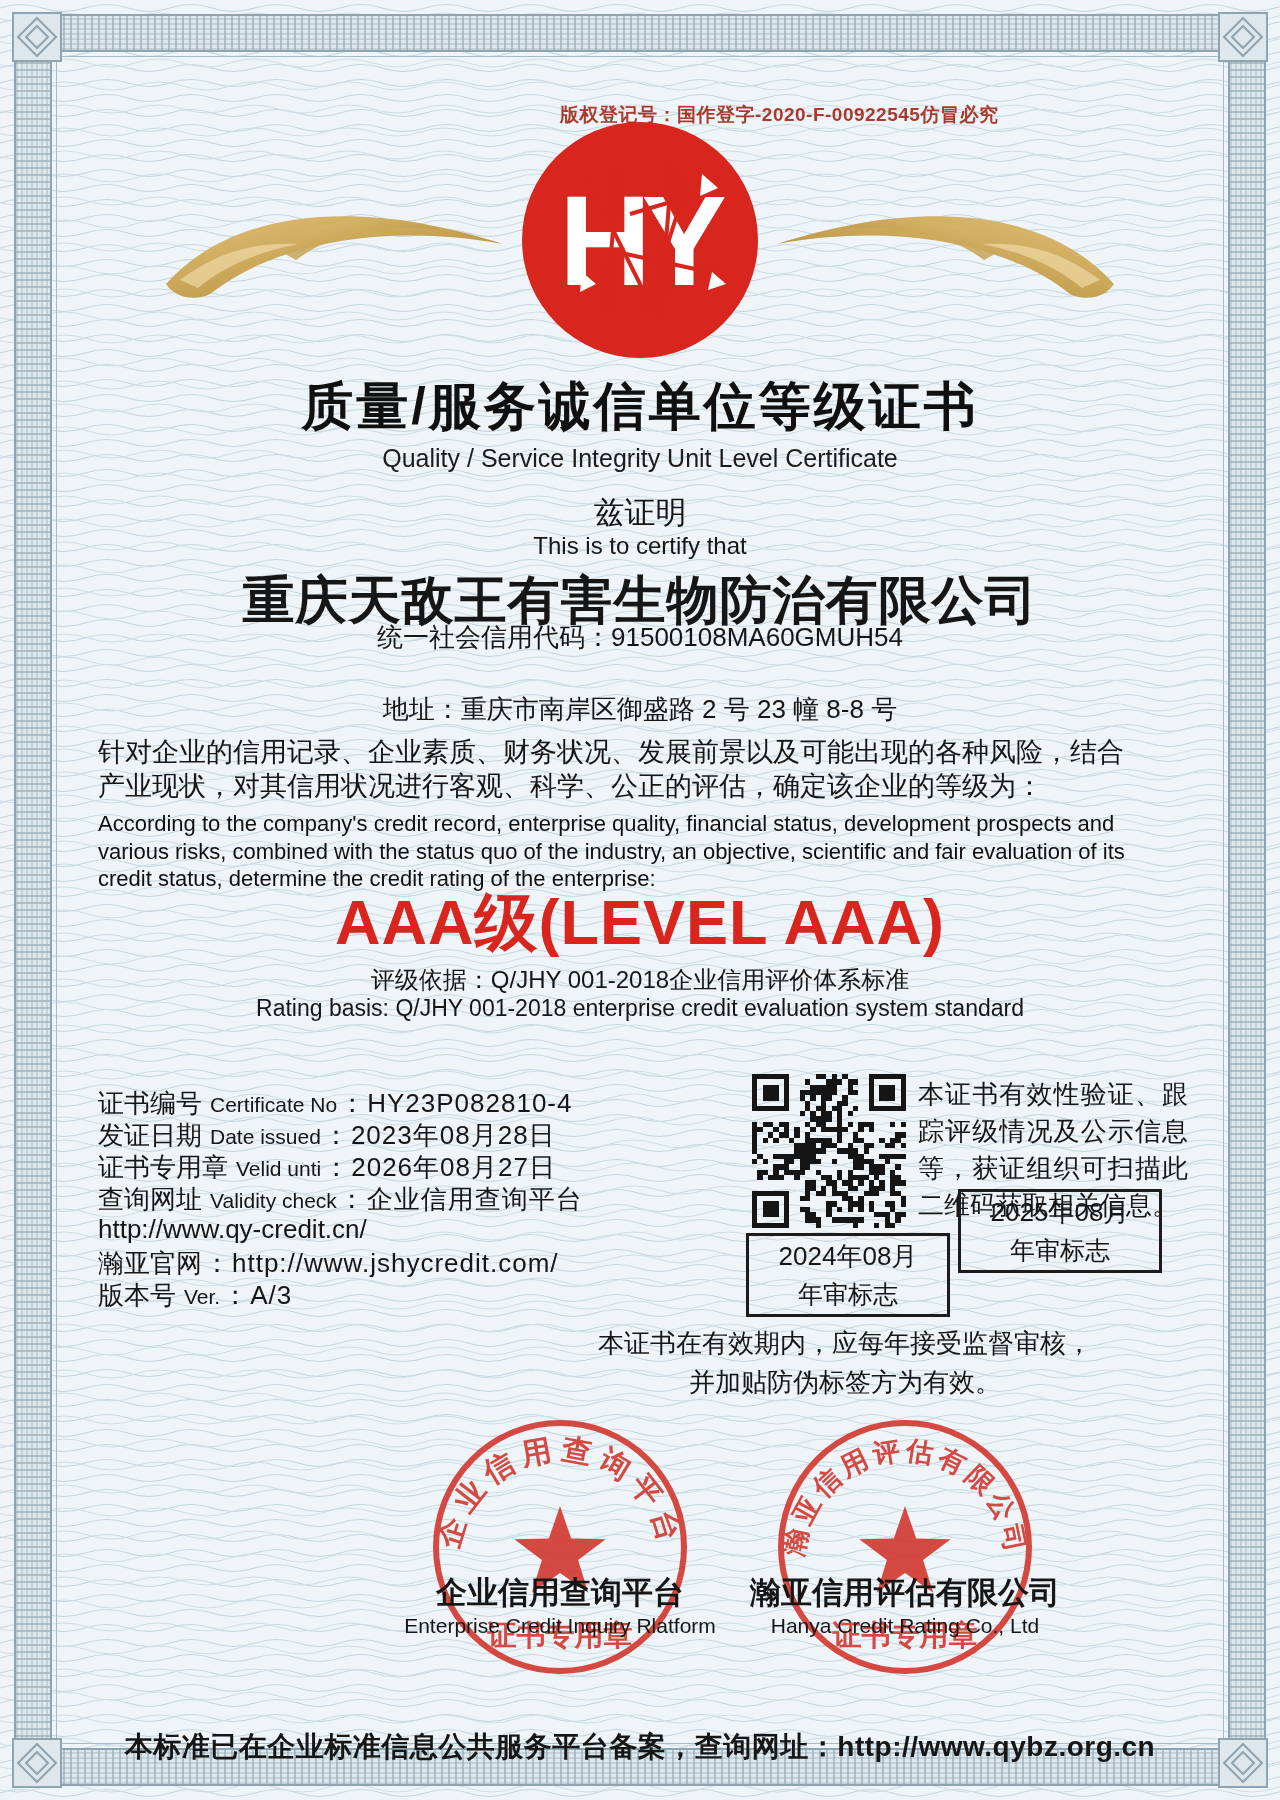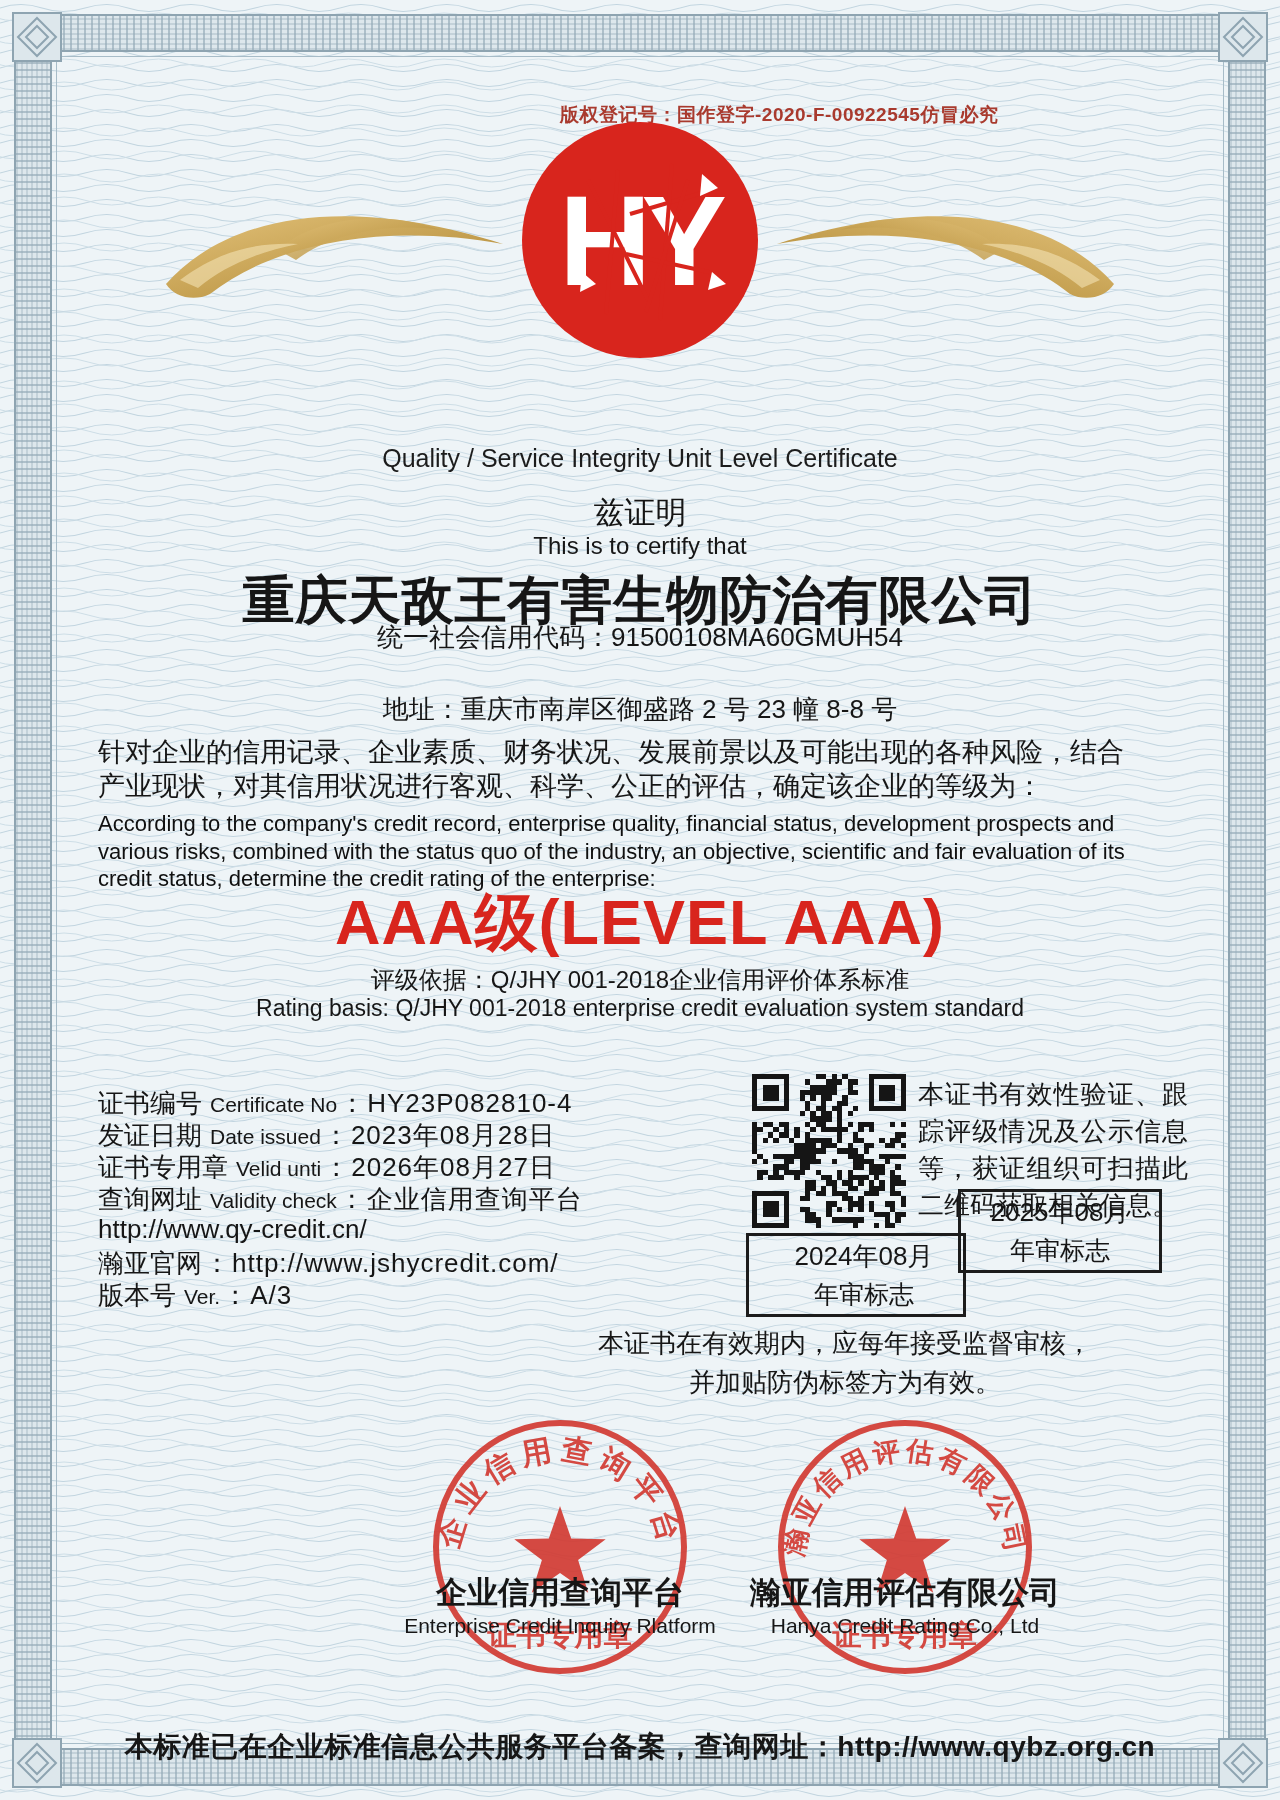--- a/index.html
+++ b/index.html
@@ -56,21 +56,21 @@
   .info-row{display:flex;align-items:baseline;height:32px;font-size:26px;white-space:nowrap;}
   .info-row .en{font-size:21px;margin-left:8px;}
   .info-row .sep{margin:0 2px;}
   .info-row .val{letter-spacing:1px;}
 
   .qr{left:752px;top:1074px;width:154px;height:154px;}
   .qr-note{left:918px;top:1076px;width:270px;font-size:26px;line-height:37px;text-align:justify;}
 
   .mark-box{width:198px;height:78px;border:3px solid #1c1c1c;display:flex;flex-direction:column;align-items:center;justify-content:center;gap:4px;}
   .mark-box .l1{font-size:26px;} .mark-box .l2{font-size:25px;}
-  .mark1{left:746px;top:1233px;padding-left:16px;} .mark2{left:958px;top:1189px;}
+  .mark1{left:746px;top:1233px;} .mark2{left:958px;top:1189px;}
 
   .sup-note{left:588px;top:1324px;width:514px;text-align:center;font-size:26px;line-height:39px;}
 
   .seal{width:270px;height:270px;opacity:.92;}
   .seal.s1{left:425px;top:1412px;} .seal.s2{left:770px;top:1412px;}
   .issuer-cn{top:1572px;width:420px;text-align:center;font-size:31px;font-weight:bold;}
   .issuer-cn.c1{left:350px;} .issuer-cn.c2{left:695px;}
   .issuer-en{top:1614px;width:420px;text-align:center;font-size:21px;}
   .issuer-en.c1{left:350px;} .issuer-en.c2{left:695px;}
 
@@ -165,20 +165,21 @@
           <line x1="166" y1="58" x2="124" y2="190"></line>
         </g>
         <g fill="#ffffff">
           <polygon points="180,52 196,66 178,74"></polygon>
           <polygon points="190,150 204,162 186,168"></polygon>
           <polygon points="60,150 74,162 58,170"></polygon>
         </g>
       </svg>
     </div>
 
+    <div class="abs center title-cn">质量/服务诚信单位等级证书</div>
     <div class="abs center title-en">Quality / Service Integrity Unit Level Certificate</div>
     <div class="abs center certify-en">This is to certify that</div>
     <div class="abs center certify-cn">兹证明</div>
     <div class="abs center company">重庆天敌王有害生物防治有限公司</div>
     <div class="abs center code">统一社会信用代码：91500108MA60GMUH54</div>
     <div class="abs center addr">地址：重庆市南岸区御盛路 2 号 23 幢 8-8 号</div>
 
     <div class="abs intro">
       <div class="intro-cn">针对企业的信用记录、企业素质、财务状况、发展前景以及可能出现的各种风险，结合产业现状，对其信用状况进行客观、科学、公正的评估，确定该企业的等级为：</div>
       <div class="intro-en">According to the company's credit record, enterprise quality, financial status, development prospects and various risks, combined with the status quo of the industry, an objective, scientific and fair evaluation of its credit status, determine the credit rating of the enterprise:</div>

